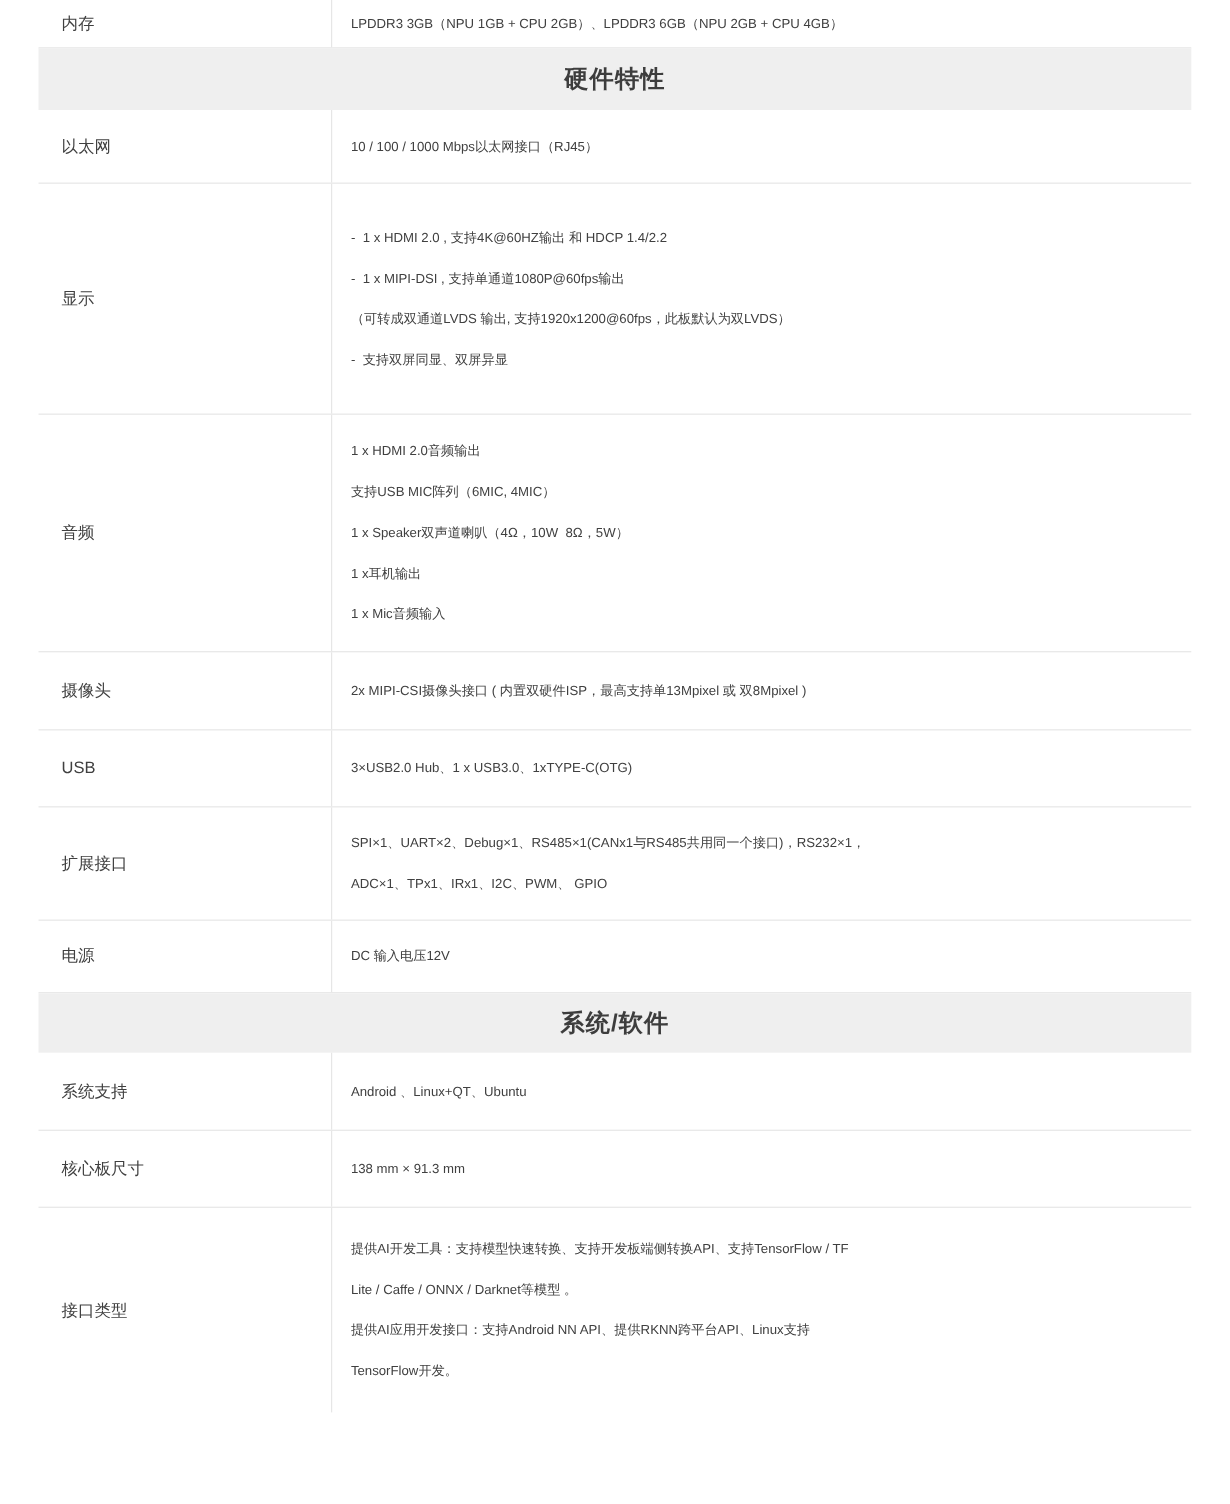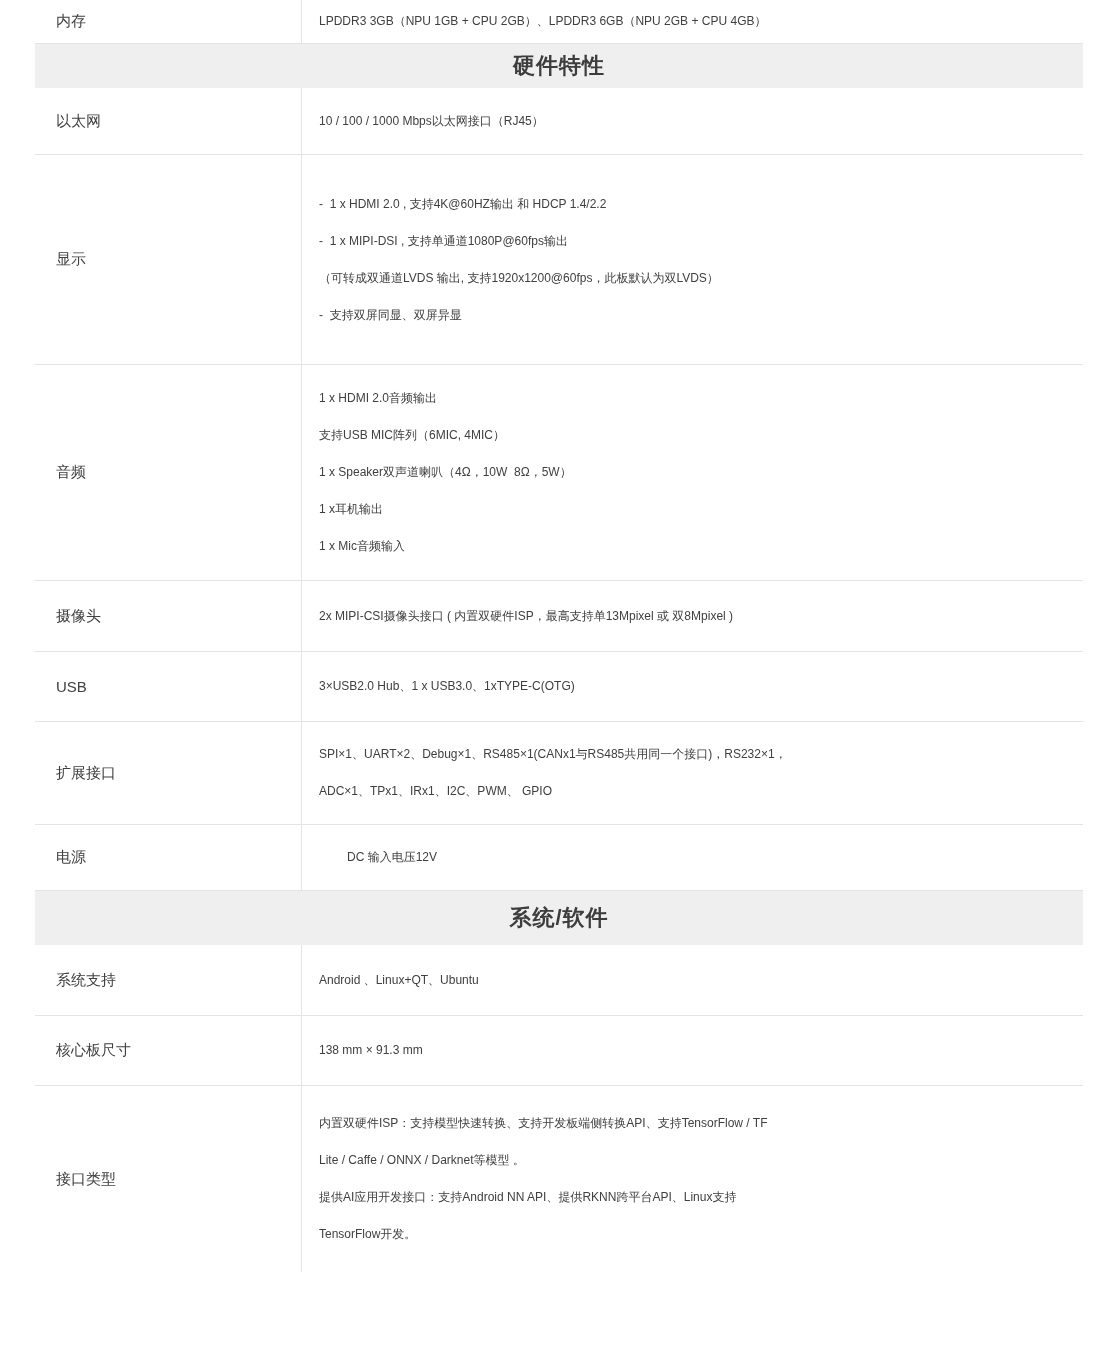--- a/index.html
+++ b/index.html
@@ -63,21 +63,21 @@
 
 <div class="spec-table">
     <div class="spec-row" style="height: 44px;">
     <div class="label-cell">
       <span class="label">内存</span>
     </div>
     <div class="value-cell">
         <div class="value-line">LPDDR3 3GB（NPU 1GB + CPU 2GB）、LPDDR3 6GB（NPU 2GB + CPU 4GB）</div>
       </div>
   </div>
-    <div class="section-band" style="height: 44px;">
+    <div class="section-band" style="height: 56px;">
     <span class="section-title">硬件特性</span>
   </div>
     <div class="spec-row" style="height: 67px;">
     <div class="label-cell">
       <span class="label">以太网</span>
     </div>
     <div class="value-cell">
         <div class="value-line">10 / 100 / 1000 Mbps以太网接口（RJ45）</div>
       </div>
   </div>
@@ -122,21 +122,21 @@
   </div>
     <div class="spec-row" style="height: 103px;">
     <div class="label-cell">
       <span class="label">扩展接口</span>
     </div>
     <div class="value-cell">
         <div class="value-line">SPI×1、UART×2、Debug×1、RS485×1(CANx1与RS485共用同一个接口)，RS232×1，</div>
         <div class="value-line">ADC×1、TPx1、IRx1、I2C、PWM、 GPIO</div>
       </div>
   </div>
-    <div class="spec-row" style="height: 66px; gap: 28px;">
+    <div class="spec-row" style="height: 66px;">
     <div class="label-cell">
       <span class="label">电源</span>
     </div>
     <div class="value-cell">
         <div class="value-line">DC 输入电压12V</div>
       </div>
   </div>
     <div class="section-band" style="height: 54px;">
     <span class="section-title">系统/软件</span>
   </div>
@@ -154,19 +154,19 @@
     </div>
     <div class="value-cell">
         <div class="value-line">138 mm × 91.3 mm</div>
       </div>
   </div>
     <div class="spec-row no-border" style="height: 186px;">
     <div class="label-cell">
       <span class="label">接口类型</span>
     </div>
     <div class="value-cell">
-        <div class="value-line">内置双硬件ISP：支持模型快速转换、支持开发板端侧转换API、支持TensorFlow / TF</div>
+        <div class="value-line">提供AI开发工具：支持模型快速转换、支持开发板端侧转换API、支持TensorFlow / TF</div>
         <div class="value-line">Lite / Caffe / ONNX / Darknet等模型 。</div>
         <div class="value-line">提供AI应用开发接口：支持Android NN API、提供RKNN跨平台API、Linux支持</div>
         <div class="value-line">TensorFlow开发。</div>
       </div>
   </div>
   </div>
 
 </body></html>

